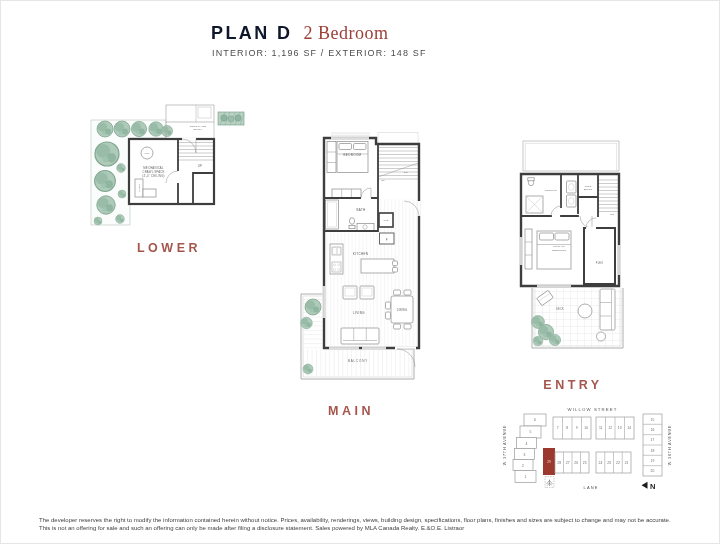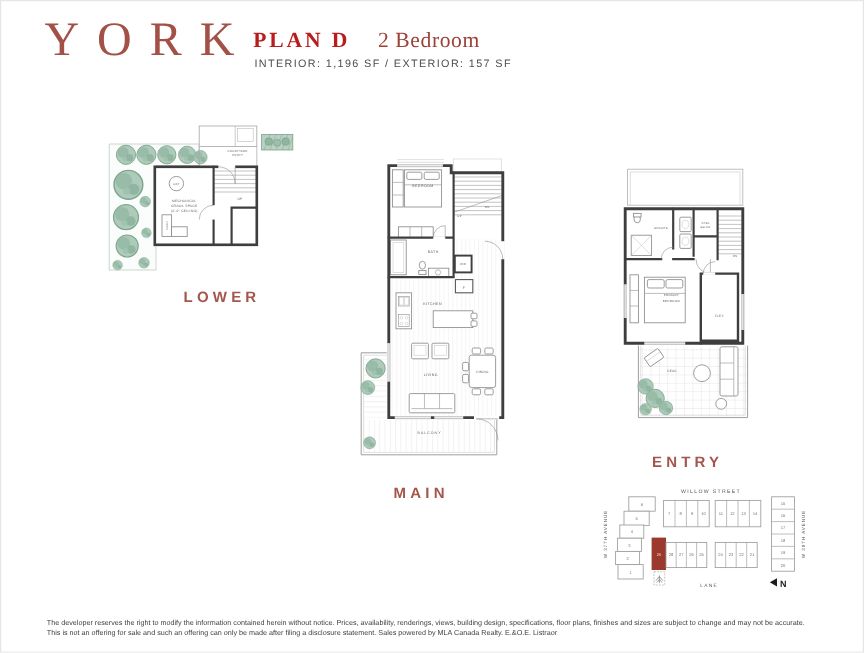--- a/index.html
+++ b/index.html
@@ -2,23 +2,23 @@
 <html><head>
 <meta charset="utf-8">
 <style>
   html,body{margin:0;padding:0;background:#fff;}
   .page{position:relative;width:720px;height:544px;background:#fff;
         font-family:"Liberation Sans",sans-serif;border:1px solid #e6e6e6;
         box-sizing:border-box;overflow:hidden;}
   .logo{position:absolute;left:36px;top:12px;font-family:"Liberation Serif",serif;
         font-size:40px;line-height:40px;letter-spacing:15px;color:#a35047;font-weight:400;}
   .plan-title{position:absolute;left:210px;top:22px;display:flex;align-items:baseline;}
-  .plan-name{font-size:18px;font-weight:bold;letter-spacing:2.4px;color:#b91c1c;font-family:Liberation Serif, serif;}
+  .plan-name{font-size:18px;font-weight:bold;letter-spacing:2.4px;color:#0f172a;}
   .plan-type{font-family:"Liberation Serif",serif;font-size:18px;color:#9c4038;
-        margin-left:23px;letter-spacing:0.5px;}
+        margin-left:11px;letter-spacing:0.5px;}
   .plan-specs{position:absolute;left:211px;top:47px;font-size:9px;
         letter-spacing:1.15px;color:#4c4c4c;}
   .floor-label{position:absolute;width:100px;text-align:center;font-size:12.5px;
         font-weight:bold;letter-spacing:3.5px;color:#a5564c;}
   .footer{position:absolute;left:38px;top:516px;width:665px;font-size:6px;
         line-height:7.5px;color:#3f3f3f;}
   svg{position:absolute;}
   svg text{font-family:"Liberation Sans",sans-serif;}
   .rmtext{font-size:3px;fill:#5a5a5a;letter-spacing:0.35px;text-anchor:middle;}
   .tiny{font-size:2.4px;fill:#666;text-anchor:middle;letter-spacing:0.2px;}
@@ -53,26 +53,25 @@
       </pattern>
       <pattern id="plankh" width="8" height="4.4" patternUnits="userSpaceOnUse">
         <path d="M0,0.5 H8" stroke="#e6e6e6" stroke-width="0.5"></path>
       </pattern>
       <pattern id="tileg" width="7" height="7" patternUnits="userSpaceOnUse">
         <path d="M0,0.3 H7 M0.3,0 V7" stroke="#e3e3e3" stroke-width="0.45"></path>
       </pattern>
     </defs>
   </svg>
 
-  <div class="logo">YORK</div>
   <div class="plan-title">
     <span class="plan-name">PLAN D</span>
     <span class="plan-type">2 Bedroom</span>
   </div>
-  <div class="plan-specs">INTERIOR: 1,196 SF / EXTERIOR: 157 SF</div>
+  <div class="plan-specs">INTERIOR: 1,196 SF / EXTERIOR: 148 SF</div>
 
   <svg style="left:78px;top:92px" width="205" height="150" viewBox="0 0 205 150">
     <path d="M87,27 H12 V132 H51 V45 H87 Z" fill="#fbfdfc" stroke="#b8c6be" stroke-width="0.6"></path>
     <g>
       <use href="#tree" transform="translate(26,36)"></use>
       <use href="#tree" transform="translate(43,36)"></use>
       <use href="#tree" transform="translate(60,36) scale(0.95)"></use>
       <use href="#tree" transform="translate(77,36) scale(0.9)"></use>
       <use href="#tree" transform="translate(88,38) scale(0.7)"></use>
       <use href="#tree" transform="translate(28,61) scale(1.5)"></use>
@@ -114,21 +113,21 @@
     <path class="arc" d="M99,78 A12,12 0 0 0 87,90"></path>
     <text class="tiny" x="68" y="61" style="font-size:2.1px">HWT</text>
     <text class="tiny" x="74.5" y="75.5" style="font-size:2.8px">MECHANICAL</text>
     <text class="tiny" x="74.5" y="79.5" style="font-size:2.8px">CRAWL SPACE</text>
     <text class="tiny" x="74.5" y="83.5" style="font-size:2.8px">(4'-0" CEILING)</text>
     <text class="tiny" transform="translate(60.8,95) rotate(-90)" style="font-size:2.2px">FURN</text>
     <text class="tiny" x="119" y="33.5">COURTYARD</text>
     <text class="tiny" x="119" y="37">ENTRY</text>
     <text class="tiny" x="121" y="73.5" style="font-size:2.8px">UP</text>
   </svg>
-  <div class="floor-label" style="left:134px;top:240px">LOWER</div>
+  <div class="floor-label" style="left:118px;top:240px">LOWER</div>
 
   <svg style="left:293px;top:122px" width="140" height="260" viewBox="0 0 140 260">
     <g>
       <path d="M30,171 H7 V256 H120 V225" stroke="#9a9a9a" stroke-width="0.8" fill="none"></path>
       <path d="M30,173 H9 V254 H118 V227" class="thin2"></path>
       <rect x="9" y="227" width="109" height="27" fill="url(#plankv)"></rect>
       <rect x="9" y="173" width="19" height="52" fill="url(#plankh)"></rect>
       <use href="#tree" transform="translate(19,184)"></use>
       <use href="#tree" transform="translate(12.5,200) scale(0.72)"></use>
       <use href="#tree" transform="translate(14,246) scale(0.62)"></use>

